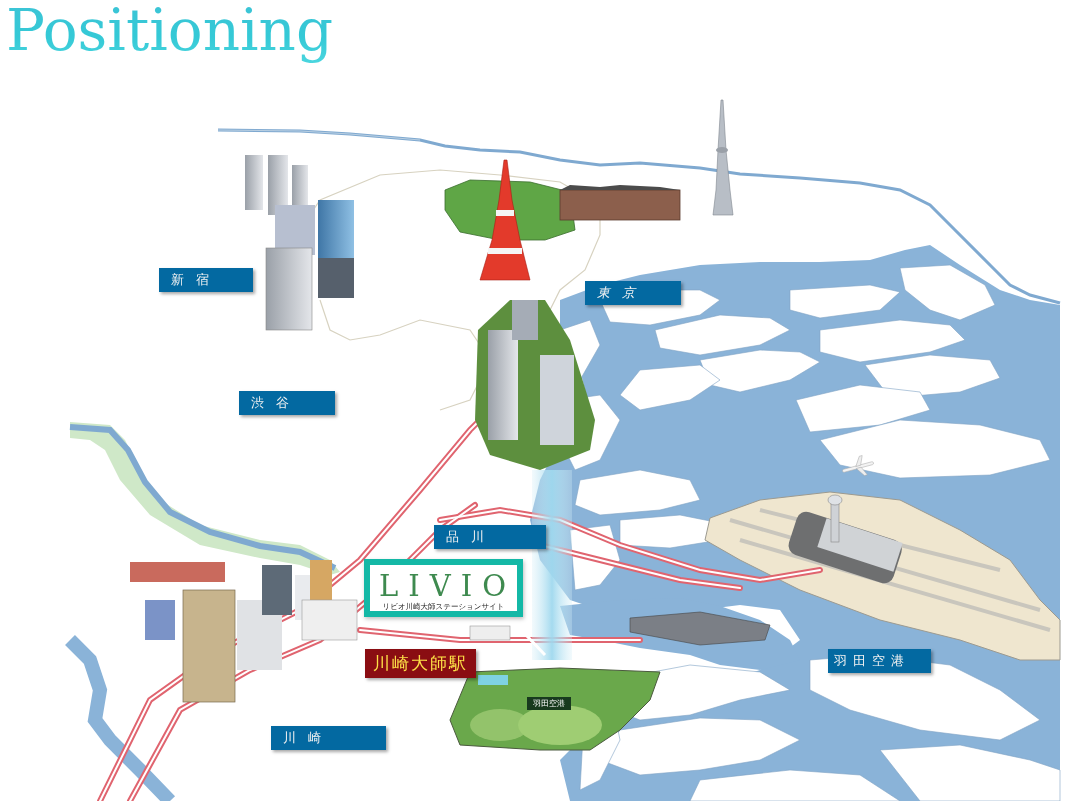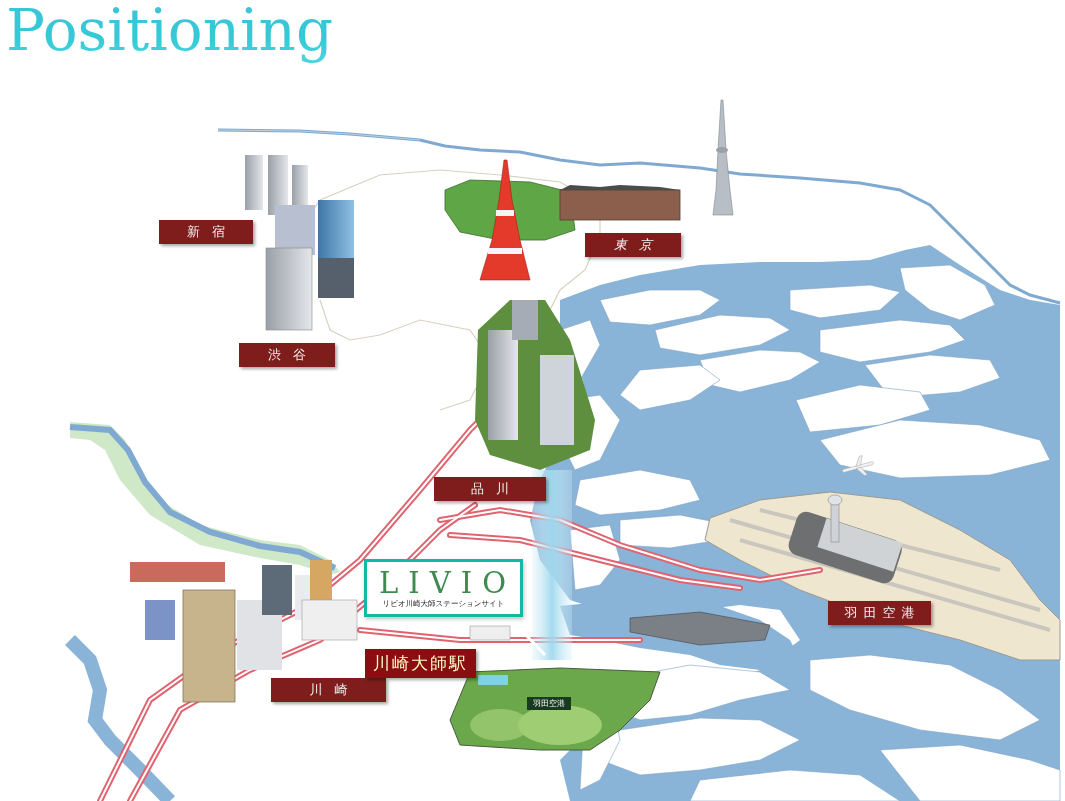--- a/index.html
+++ b/index.html
@@ -13,46 +13,47 @@
       color: #3cc6d4;
       background: linear-gradient(180deg, #3ec3d6 0%, #34c9d6 60%, #4bd6df 100%);
       -webkit-background-clip: text; background-clip: text;
       -webkit-text-fill-color: transparent;
     }
 
     #map-svg { position: absolute; left: 0; top: 0; width: 1065px; height: 801px; }
 
     .place-label {
       position: absolute;
-      background: #7f1d1d;
+      background: #0369a1;
       color: #f2f2f2;
       font-size: 13px;
       letter-spacing: 12px;
-      text-align: center;
+      text-align: left;
       height: 24px; line-height: 24px;
       box-shadow: 2px 2px 3px rgba(0,0,0,0.35);
       padding-left: 12px;
       white-space: nowrap;
+      margin-top: 48px;
     }
     .place-label.tight { letter-spacing: 6px; padding-left: 6px; }
 
     .station-label {
       position: absolute;
       left: 365px; top: 649px; width: 111px; height: 29px;
       background: #8a0d12;
-      color: #fef9c3;
+      color: #fde047;
       font-size: 17px; letter-spacing: 2px;
       text-align: center; line-height: 29px;
       box-shadow: 2px 2px 3px rgba(0,0,0,0.35);
     }
 
     .livio-callout {
       position: absolute; left: 364px; top: 559px; width: 159px; height: 58px;
       background: #ffffff;
-      border: 3px solid #14b8a6;
+      border: 6px solid #14b8a6;
       box-shadow: 1px 2px 4px rgba(0,0,0,0.25);
       text-align: center;
     }
     .livio-logo {
       font-family: "DejaVu Serif", serif;
       font-size: 29px; letter-spacing: 10px;
       color: #3e8a4f;
       line-height: 32px; margin-top: 5px; padding-left: 8px;
     }
     .livio-sub {

